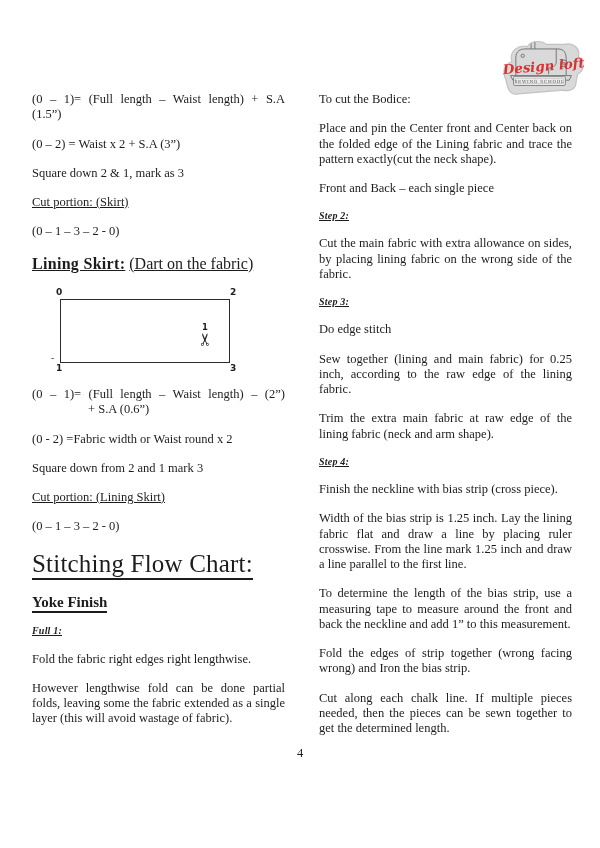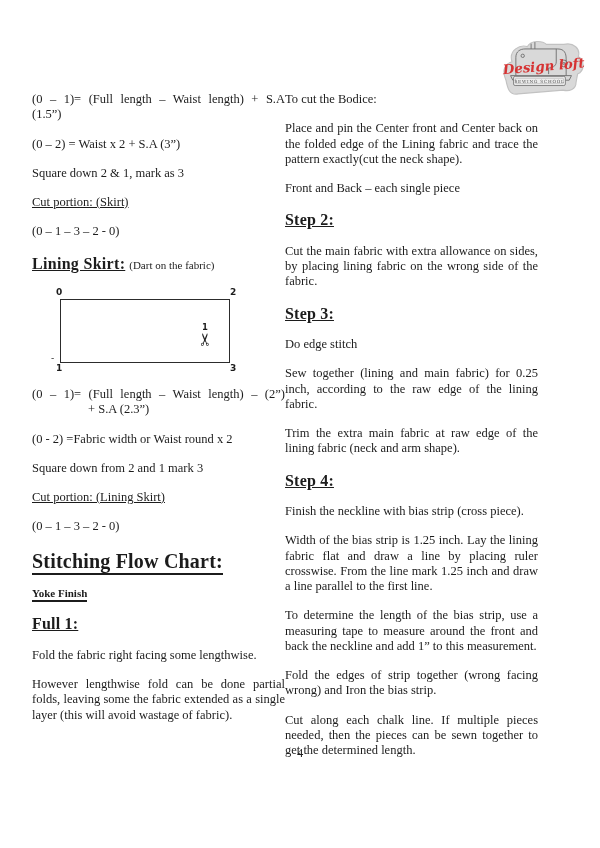--- a/index.html
+++ b/index.html
@@ -4,36 +4,36 @@
 <style>
   html,body{margin:0;padding:0;background:#ffffff;}
   body{
     width:600px;height:848px;position:relative;overflow:hidden;
     font-family:"Liberation Serif", serif;
     color:#1c1c1c;
     -webkit-font-smoothing:antialiased;
   }
   .page-content{
     position:absolute;top:92px;left:32px;right:28px;
-    display:flex;
+    display:flex;gap:34px;
   }
   .col{width:253px;font-size:12.5px;line-height:1.22;}
   .col p{margin:0 0 14px 0;}
   .just{text-align:justify;}
   .fline1{display:block;text-align:justify;text-align-last:justify;}
   .fline2{display:block;}
   .findent{margin-left:56px;}
   .u{text-decoration:underline;text-align:right;}
-  .step-label{font-weight:bold;text-decoration:underline;margin:2px 0 14px 0;font-size:16px;letter-spacing:.2px;}
+  .step-label{font-weight:bold;text-decoration:underline;margin:2px 0 14px 0;font-size:10px;letter-spacing:.2px;font-style:italic;}
   .h-lining{font-size:16px;margin:2px 0 14px 0;}
   .h-lining b{text-decoration:underline;letter-spacing:.3px;}
-  .h-lining .note{font-size:11px;font-weight:normal;}
-  .h-flow{font-size:20px;font-weight:bold;margin:6px 0 16px 0;letter-spacing:.2px;}
+  .h-lining .note{font-size:16px;font-weight:normal;text-decoration:underline;}
+  .h-flow{font-size:25px;font-weight:normal;margin:6px 0 16px 0;letter-spacing:.2px;}
   .h-flow span{border-bottom:2.5px solid #1c1c1c;padding-bottom:1px;}
-  .h-yoke{font-size:11px;font-weight:bold;margin:0 0 16px 0;}
+  .h-yoke{font-size:15px;font-weight:bold;margin:0 0 16px 0;}
   .h-yoke span{border-bottom:2px solid #1c1c1c;padding-bottom:1px;}
 
   
   .diagram{position:relative;width:184px;height:84px;margin:8px 0 16px 22px;}
   .diagram .rect{position:absolute;left:6px;top:12px;width:168px;height:62px;border:1.5px solid #2c2c2c;}
   .dlabel{position:absolute;font-size:9px;font-weight:bold;font-family:"DejaVu Sans",sans-serif;}
   .dl-tl{left:2px;top:0;}
   .dl-tr{left:176px;top:0;}
   .dl-bl{left:2px;top:76px;}
   .dl-br{left:176px;top:76px;}
@@ -94,32 +94,32 @@
       <span class="dlabel dl-tick">-</span>
       <div class="rect"></div>
       <span class="scissors-wrap">
         <span class="scissors-num">1</span>
         <span class="scissors">✂</span>
       </span>
     </div>
 
     <p>
       <span class="fline1">(0 – 1)= (Full length – Waist length) – (2”)</span>
-      <span class="fline2 findent">+ S.A (2.3”)</span>
+      <span class="fline2 findent">+ S.A (0.6”)</span>
     </p>
     <p>(0 - 2) =Fabric width or Waist round x 2</p>
     <p>Square down from 2 and 1 mark 3</p>
     <p><span class="u">Cut portion: (Lining Skirt)</span></p>
     <p>(0 – 1 – 3 – 2 - 0)</p>
 
     <p class="h-flow"><span>Stitching Flow Chart:</span></p>
     <p class="h-yoke"><span>Yoke Finish</span></p>
 
     <p class="step-label">Full 1:</p>
-    <p>Fold the fabric right facing some lengthwise.</p>
+    <p>Fold the fabric right edges right lengthwise.</p>
     <p class="just">However lengthwise fold can be done partial folds, leaving some the fabric extended as a single layer (this will avoid wastage of fabric).</p>
   </div>
 
   <div class="col">
     <p>To cut the Bodice:</p>
     <p class="just">Place and pin the Center front and Center back on the folded edge of the Lining fabric and trace the pattern exactly(cut the neck shape).</p>
     <p>Front and Back – each single piece</p>
 
     <p class="step-label">Step 2:</p>
     <p class="just">Cut the main fabric with extra allowance on sides, by placing lining fabric on the wrong side of the fabric.</p>

